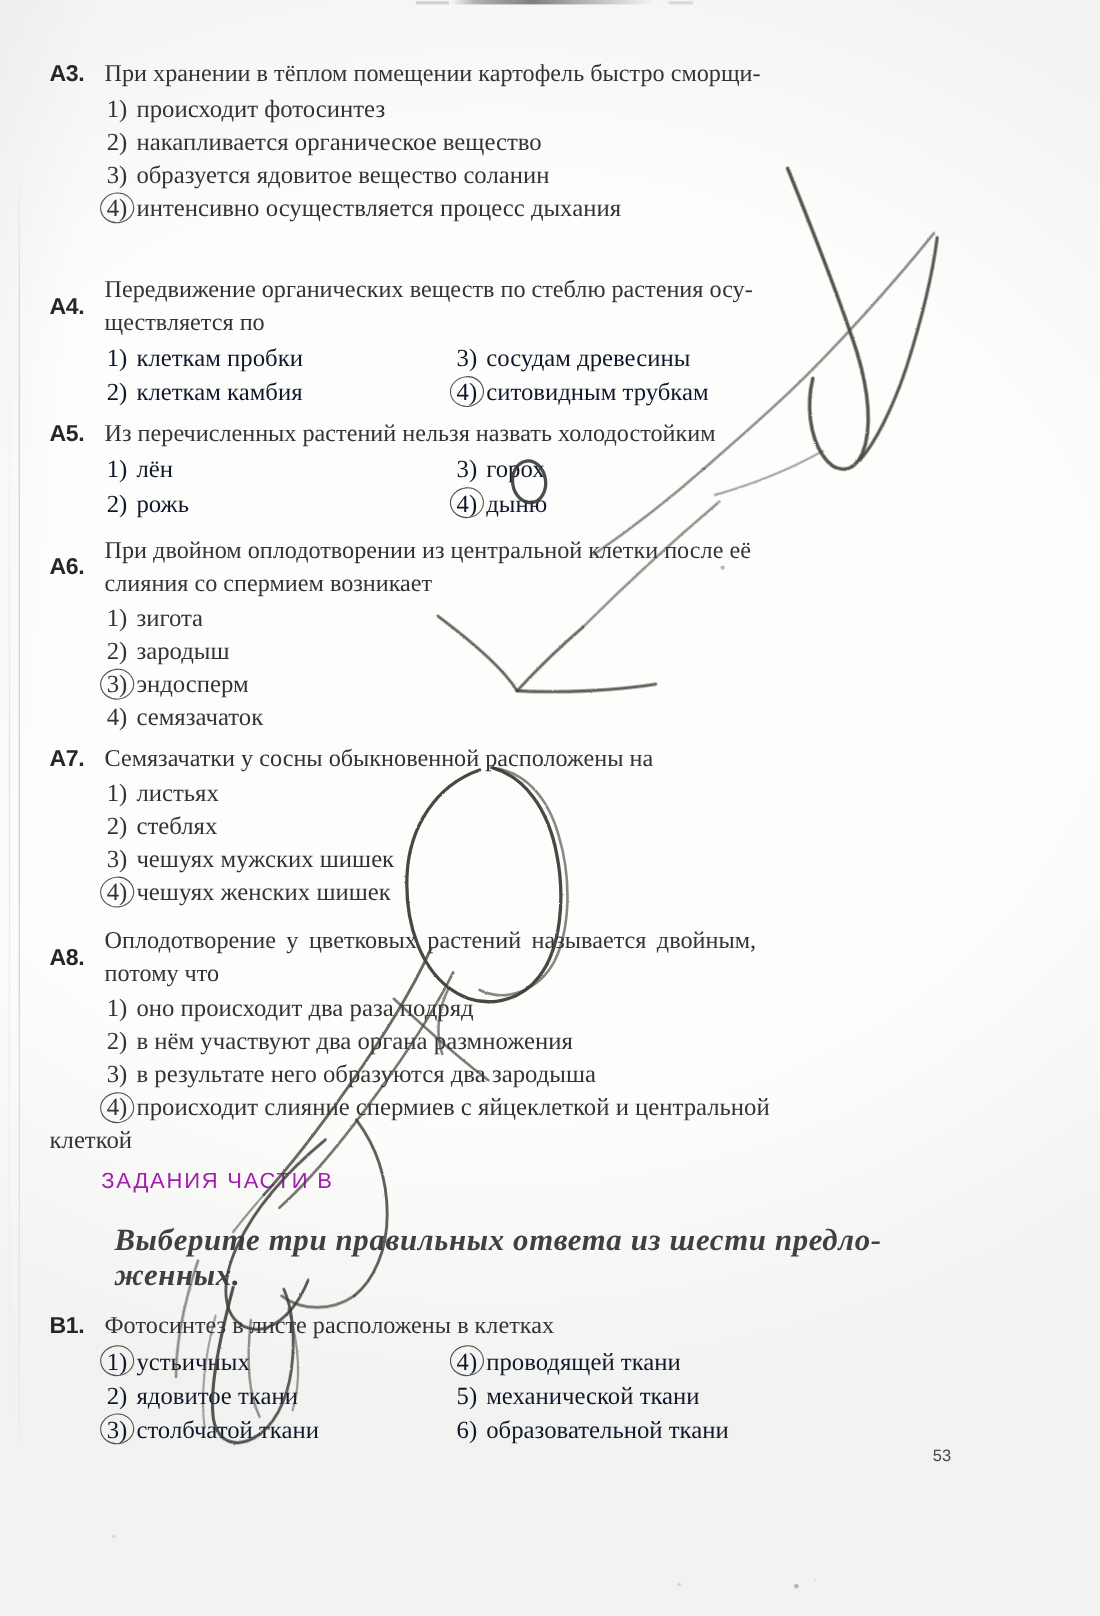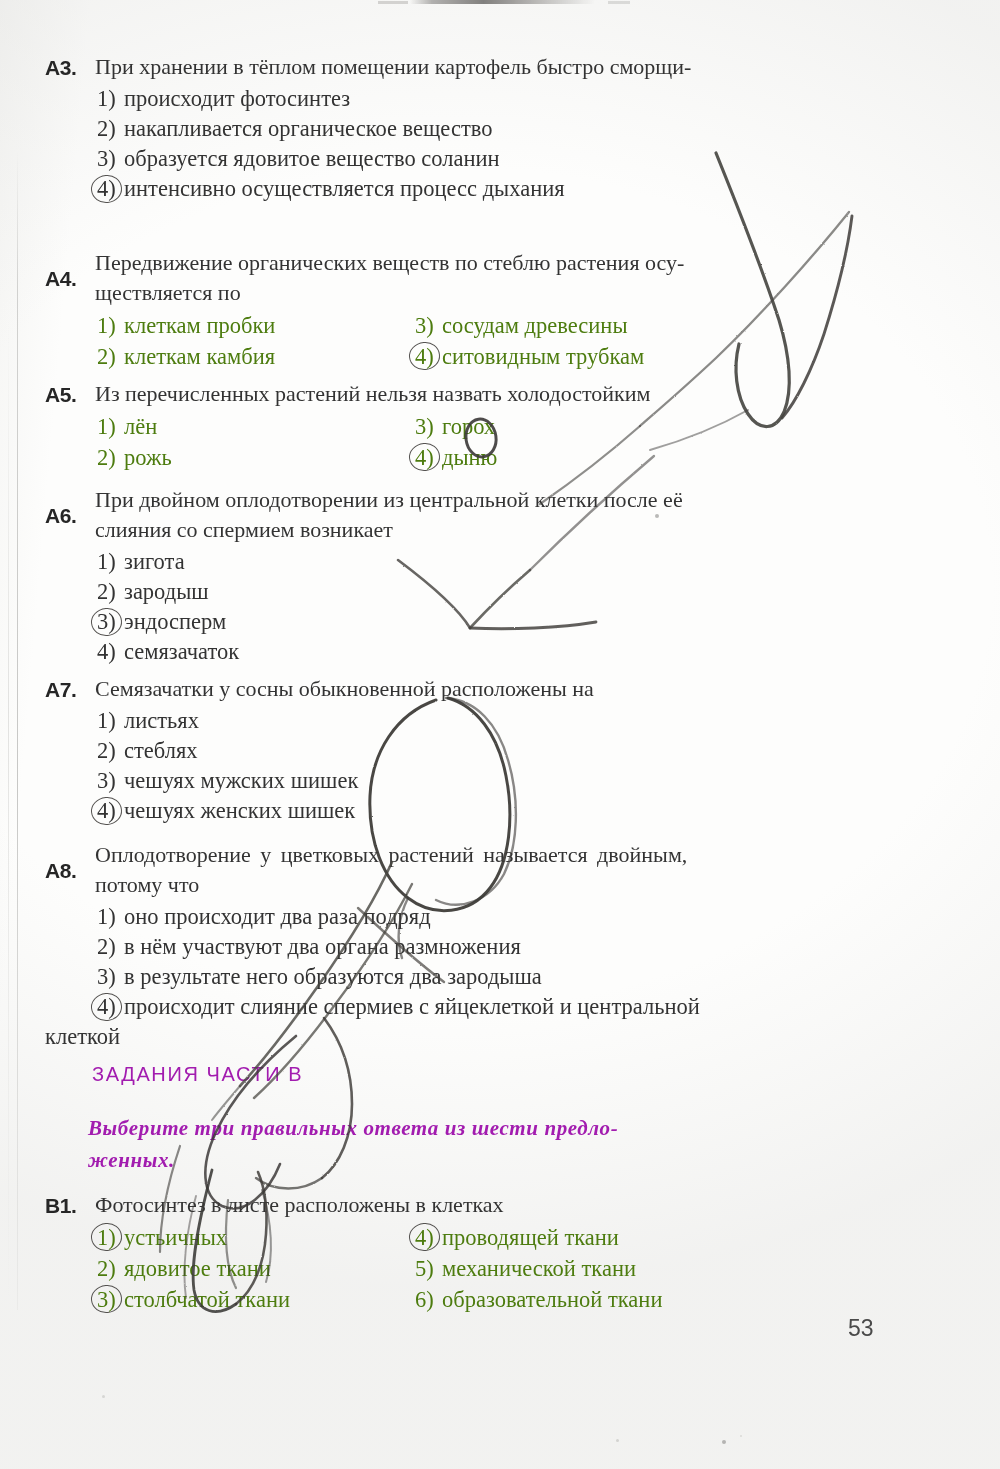--- a/index.html
+++ b/index.html
@@ -139,21 +139,21 @@
   }
   .cols {
     margin-top: 2px;
     margin-left: 52px;
     position: relative;
   }
   .cols .row {
     display: flex;
     font-size: 22.5px;
     line-height: 31px;
-    color: #4d7c0f;
+    color: #0f172a;
   }
   .cols .cell-a {
     flex: 0 0 318px;
     position: relative;
   }
   .cols .cell-b {
     flex: 1 1 auto;
     position: relative;
   }
   .cols .mk {
@@ -182,36 +182,36 @@
   .part-head {
     position: absolute;
     left: 92px;
     font-family: "Liberation Sans", "DejaVu Sans", sans-serif;
     font-size: 20px;
     letter-spacing: 1.6px;
     color: #a21caf;
   }
   .instr {
     position: absolute;
-    left: 88px;
+    left: 104px;
     width: 810px;
     font-family: "Liberation Serif", "DejaVu Serif", serif;
     font-style: italic;
     font-weight: bold;
-    font-size: 21px;
+    font-size: 28px;
     line-height: 32px;
     letter-spacing: 0.6px;
-    color: #a21caf;
+    color: #404040;
   }
   .pageno {
     position: absolute;
     left: 848px;
     top: 1315px;
     font-family: "Liberation Sans", "DejaVu Sans", sans-serif;
-    font-size: 23px;
+    font-size: 15px;
     color: #4a4a4a;
   }
 
   
   .pencil {
     position: absolute;
     left: 0;
     top: 0;
     width: 1000px;
     height: 1469px;

